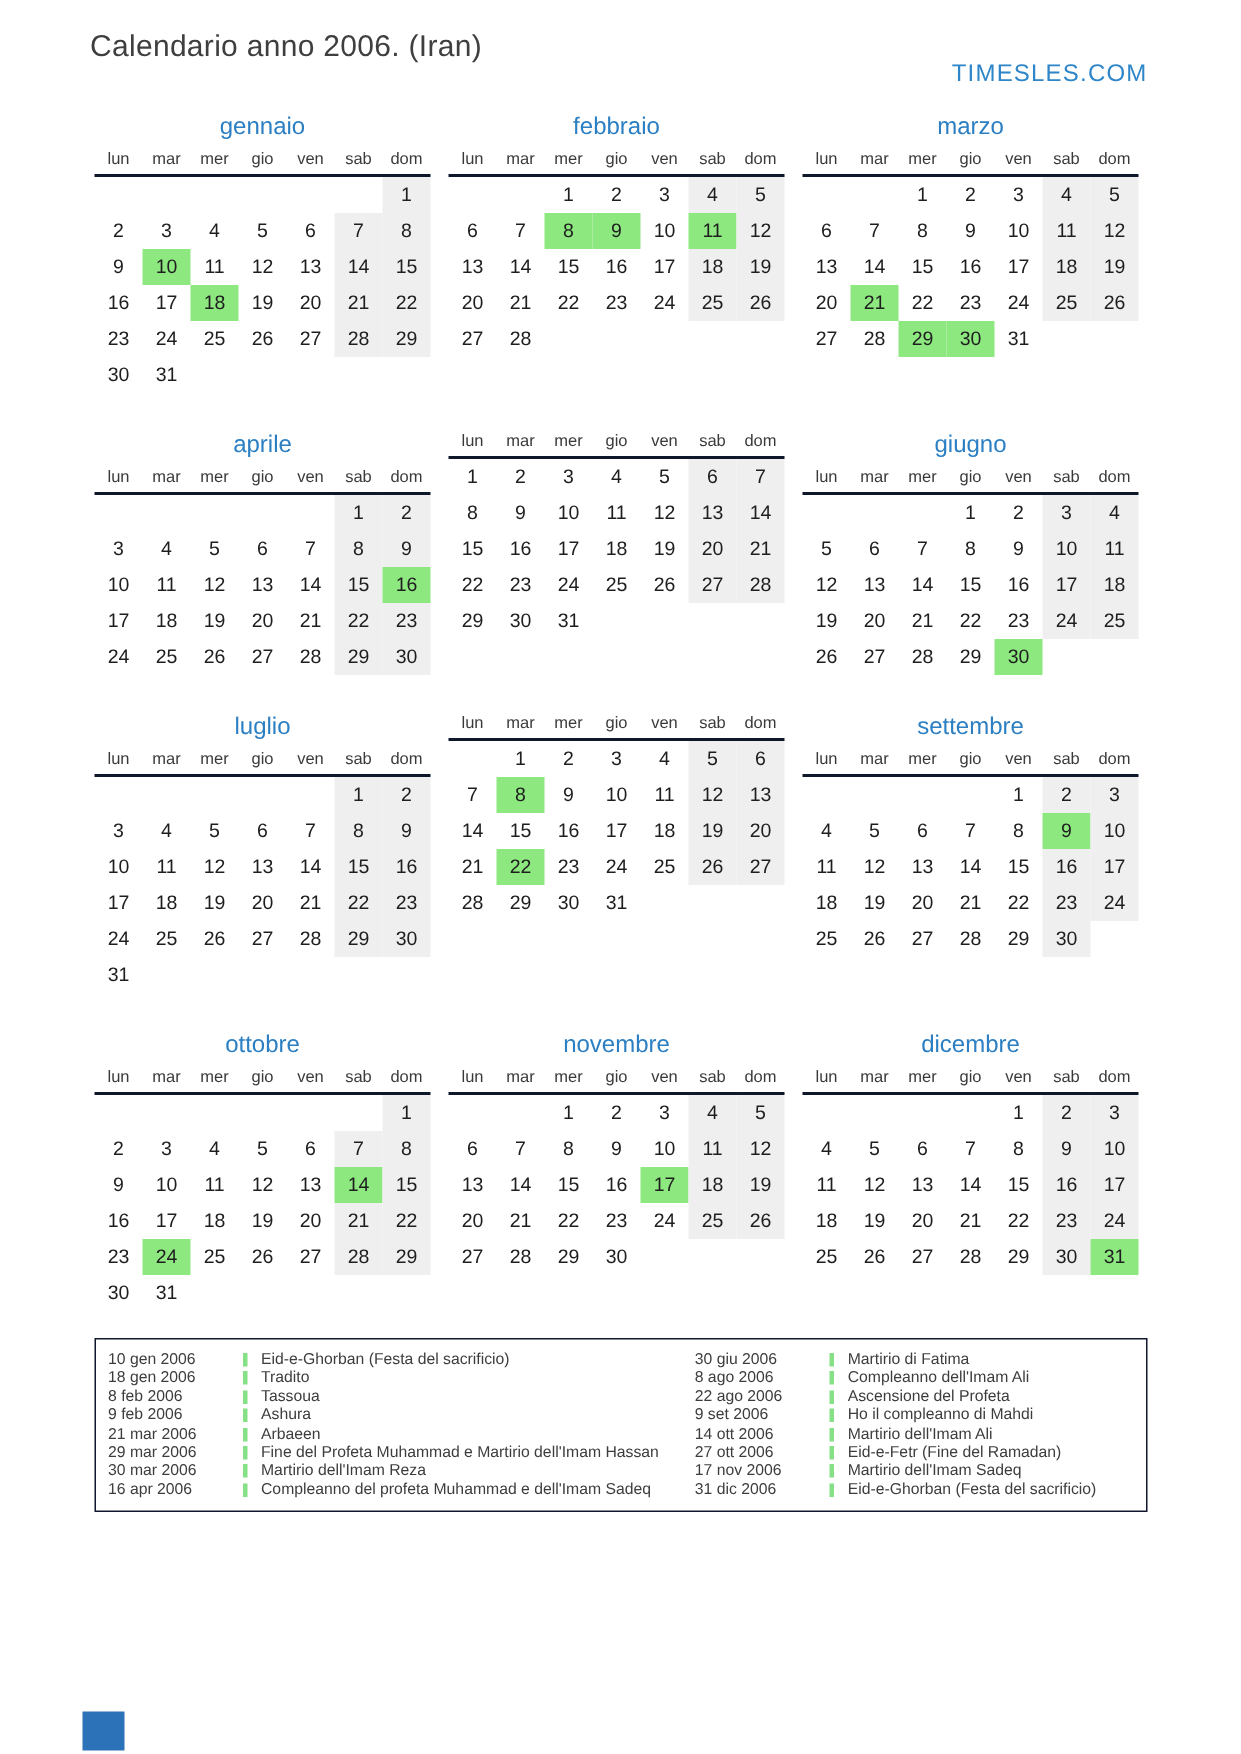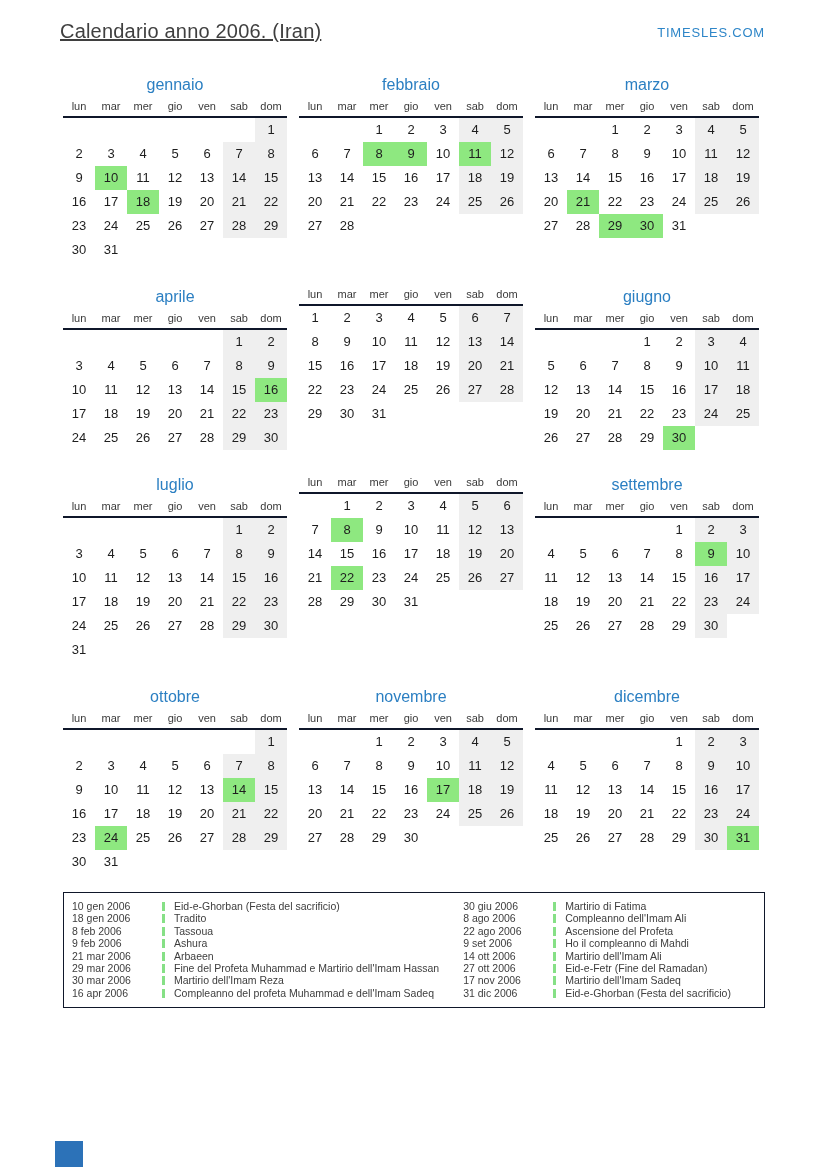--- a/index.html
+++ b/index.html
@@ -5,22 +5,22 @@
   * { box-sizing: border-box; }
   html,body { margin:0; padding:0; }
   body {
     width:827px; height:1169px; position:relative; overflow:hidden;
     background:#ffffff;
     font-family:"Liberation Sans", sans-serif;
     -webkit-font-smoothing:antialiased;
   }
   .header { display:flex; justify-content:space-between; align-items:flex-start;
             padding:20px 62px 0 60px; height:48px; }
-  .page-title { font-size:20px; font-weight:400; color:#3f3f3f; margin:0; letter-spacing:0.2px;text-decoration:underline; }
-  .brand { color:#2e86c8; font-size:13px; letter-spacing:0.8px; text-decoration:none; margin-top:5px; }
+  .page-title { font-size:20px; font-weight:400; color:#3f3f3f; margin:0; letter-spacing:0.2px; }
+  .brand { color:#2e86c8; font-size:16px; letter-spacing:0.8px; text-decoration:none; margin-top:21px; }
 
   .months { display:grid; grid-template-columns:repeat(3,224px); column-gap:12px; row-gap:25px;
             margin:27px 0 0 63px; align-items:start; }
   .month { width:224px; }
   .month-title { text-align:center; color:#2b7fc2; font-size:16px; font-weight:400;
                  height:19px; line-height:19px; margin-bottom:5px; }
   .weekday-row { display:grid; grid-template-columns:repeat(7,32px);
                  border-bottom:2px solid #0f172a; padding-bottom:3px; }
   .weekday { text-align:center; font-size:11px; color:#3a3a3a; line-height:14px; }
   .day-grid { display:grid; grid-template-columns:repeat(7,32px); grid-auto-rows:24px; }

